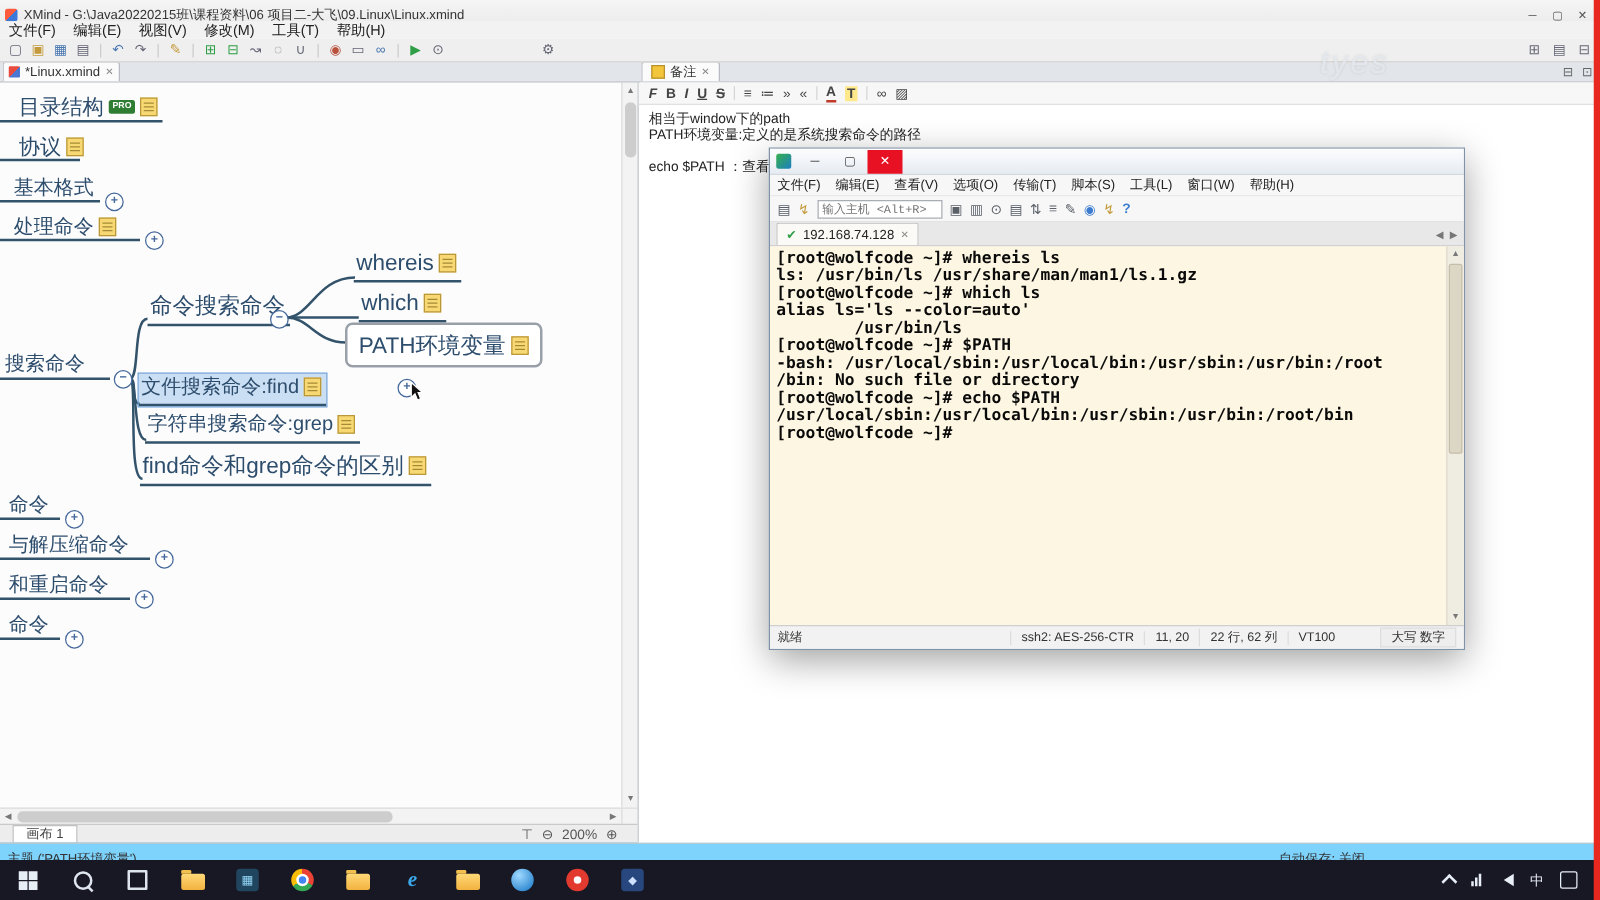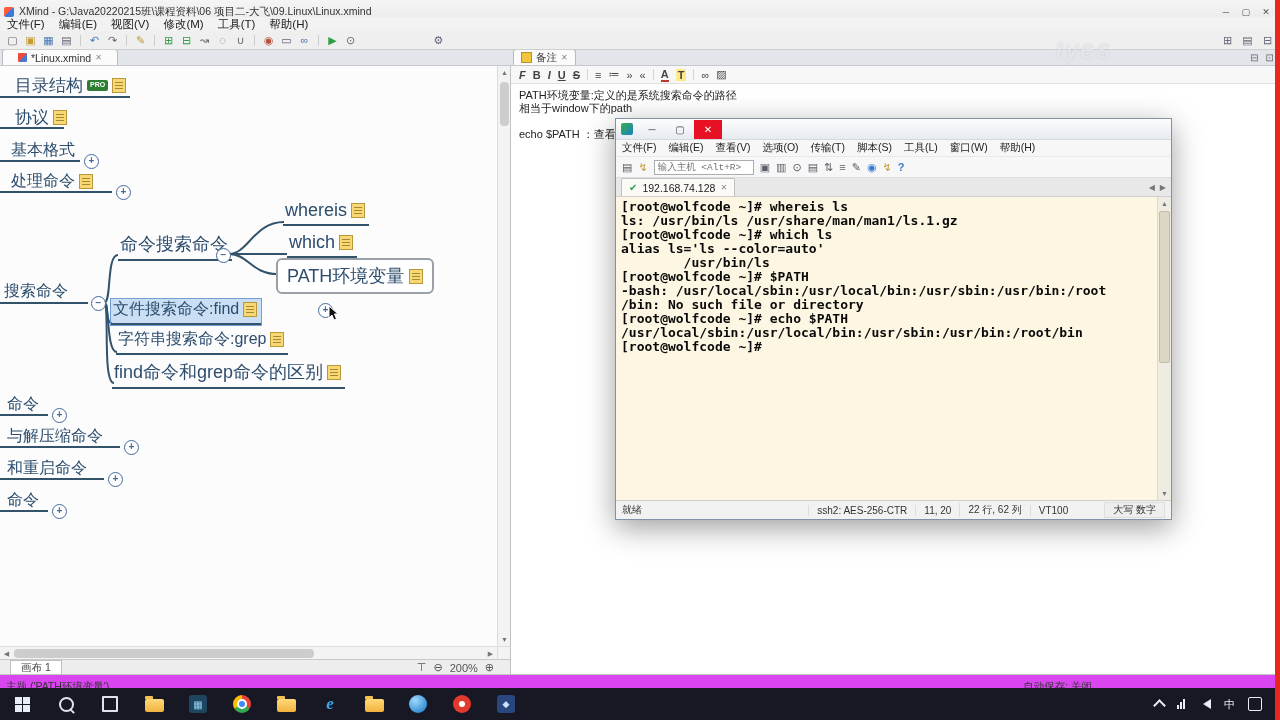--- a/index.html
+++ b/index.html
@@ -11,21 +11,21 @@
   .xm-title{flex:1;white-space:nowrap;overflow:hidden}
   .winbtn{width:20px;text-align:center;font-size:9px;color:#555}
   .xm-menubar{position:absolute;left:0;top:17px;right:0;height:14px;background:#f2f2f2;display:flex;align-items:center;font-size:11.5px;color:#222;z-index:5}
   .xm-menubar .mi{padding:0 7px}
   .xm-toolbar{position:absolute;left:0;top:31px;right:0;height:18px;background:#efefef;border-bottom:1px solid #cfcfcf;display:flex;align-items:center;gap:5px;padding:0 6px;z-index:5}
   .tbi{font-size:11px;line-height:1;color:#667;width:13px;text-align:center}
   .tbi.blue{color:#4a78b0}.tbi.green{color:#2f9e46}.tbi.yellow{color:#c49a3a}.tbi.red{color:#b8503c}
   .tsep{width:1px;height:11px;background:#ccc;margin:0 2px}
   .tb-right{margin-left:auto;display:flex;gap:7px}
   .xm-tabbar{position:absolute;left:0;top:50px;width:510px;height:15px;background:#e2e6ea;border-bottom:1px solid #c5c9cd;display:flex;align-items:flex-end;padding-left:2px;z-index:4}
-  .xm-tab{display:flex;align-items:center;gap:4px;background:#fbfbfc;border:1px solid #b8bcc2;border-bottom:none;border-radius:3px 3px 0 0;height:15px;padding:0 15px;font-size:10.5px;color:#333}
+  .xm-tab{display:flex;align-items:center;gap:4px;background:#fbfbfc;border:1px solid #b8bcc2;border-bottom:none;border-radius:3px 3px 0 0;height:15px;padding:0 4px;font-size:10.5px;color:#333}
   .doc-ico{width:9px;height:9px;background:linear-gradient(135deg,#e84c3d 0 50%,#4a78d0 50% 100%);border-radius:1px}
   .tab-close{font-size:8px;color:#888}
 
   
   .xm-canvas{position:absolute;left:0;top:66px;width:497px;height:580px;background:#fcfcfd;overflow:hidden;z-index:3}
   .mm-svg{position:absolute;left:0;top:0}
   .mm-node{position:absolute;display:flex;align-items:center;gap:4px;color:#2d4d6d;white-space:nowrap;padding:0 4px 3px 2px}
   .mm-line{border-bottom:2px solid #33536b}
   .fs17{font-size:17px}.fs16{font-size:16px}.fs15{font-size:18px}
   .mm-box{position:absolute;display:flex;align-items:center;gap:5px;color:#2d4d6d;border:2px solid #9aa0a8;border-radius:6px;background:#fff;padding:4px 9px;white-space:nowrap}
@@ -41,21 +41,21 @@
   .sb-btn{height:13px;width:13px;font-size:7px;color:#777;text-align:center;line-height:13px}
   .xm-vscroll .sb-bottom{position:absolute;bottom:0}
   .xm-vscroll .thumb{position:absolute;left:2px;right:2px;top:16px;height:44px;background:#cdcdcd;border-radius:4px}
   .xm-hscroll{position:absolute;left:0;top:646px;width:497px;height:13px;background:#f3f3f3;border-top:1px solid #dcdcdc;z-index:3}
   .xm-hscroll .sb-right{position:absolute;right:0;top:0}
   .xm-hscroll .thumb{position:absolute;left:14px;top:2px;height:9px;width:300px;background:#cdcdcd;border-radius:4px}
   .sb-corner{position:absolute;left:497px;top:646px;width:13px;height:13px;background:#f3f3f3;border-left:1px solid #dcdcdc;border-top:1px solid #dcdcdc;z-index:3}
   .xm-canvasbar{position:absolute;left:0;top:659px;width:510px;height:15px;background:#ededee;border-top:1px solid #c9c9c9;display:flex;align-items:center;font-size:10.5px;color:#444;z-index:3}
   .cv-tab{background:#fff;border:1px solid #c0c0c0;padding:0 10px;height:13px;line-height:13px;margin-left:10px}
   .zoom-ctrls{margin-left:auto;display:flex;align-items:center;gap:7px;padding-right:16px;color:#555;font-size:11px}
-  .xm-statusbar{position:absolute;left:0;top:674px;width:1280px;height:24px;background:#d946ef;border-top:1px solid #c6c6c6;display:flex;align-items:center;font-size:10.5px;color:#333;z-index:3;padding:0 6px;box-sizing:border-box}
+  .xm-statusbar{position:absolute;left:0;top:674px;width:1280px;height:24px;background:#7dd3fc;border-top:1px solid #c6c6c6;display:flex;align-items:center;font-size:10.5px;color:#333;z-index:3;padding:0 6px;box-sizing:border-box}
   .autosave{position:absolute;right:188px}
 
   
   .notes{position:absolute;left:510px;top:50px;width:770px;height:624px;background:#fff;border-left:1px solid #bfc3c7;z-index:3;box-sizing:border-box}
   .notes-header{height:15px;background:#e2e6ea;border-bottom:1px solid #c5c9cd;display:flex;align-items:flex-end;padding:0 6px 0 2px}
   .notes-tab{display:flex;align-items:center;gap:4px;background:#fbfbfc;border:1px solid #b8bcc2;border-bottom:none;border-radius:3px 3px 0 0;height:15px;padding:0 7px;font-size:10.5px;color:#333}
   .nicon{width:9px;height:9px;background:#f3c53a;border:1px solid #b7922c}
   .view-btns{margin-left:auto;display:flex;gap:7px;color:#666;font-size:10px;align-self:center}
   .notes-fmtbar{height:17px;background:#f7f7f8;border-bottom:1px solid #e0e0e0;display:flex;align-items:center;gap:7px;padding:0 8px;font-size:11px;color:#444}
   .fmt-sep{width:1px;height:11px;background:#d5d5d5}
@@ -327,22 +327,22 @@
       <span>»</span>
       <span>«</span>
       <span class="fmt-sep"></span>
       <span class="fmt-i" style="border-bottom:2px solid #c0392b">A</span>
       <span class="fmt-i" style="background:#ffe98a;padding:0 2px">T</span>
       <span class="fmt-sep"></span>
       <span>∞</span>
       <span>▨</span>
     </div>
     <div class="notes-body">
+      <div>相当于window下的path</div>
       <div>PATH环境变量:定义的是系统搜索命令的路径</div>
-      <div>相当于window下的path</div>
       <div class="blank"></div>
       <div>echo $PATH ：查看环境变</div>
     </div>
   </div>
 
   <div class="crt">
     <div class="crt-titlebar">
       <span class="crt-ico"></span>
       <span class="crt-btn">─</span>
       <span class="crt-btn">▢</span>

